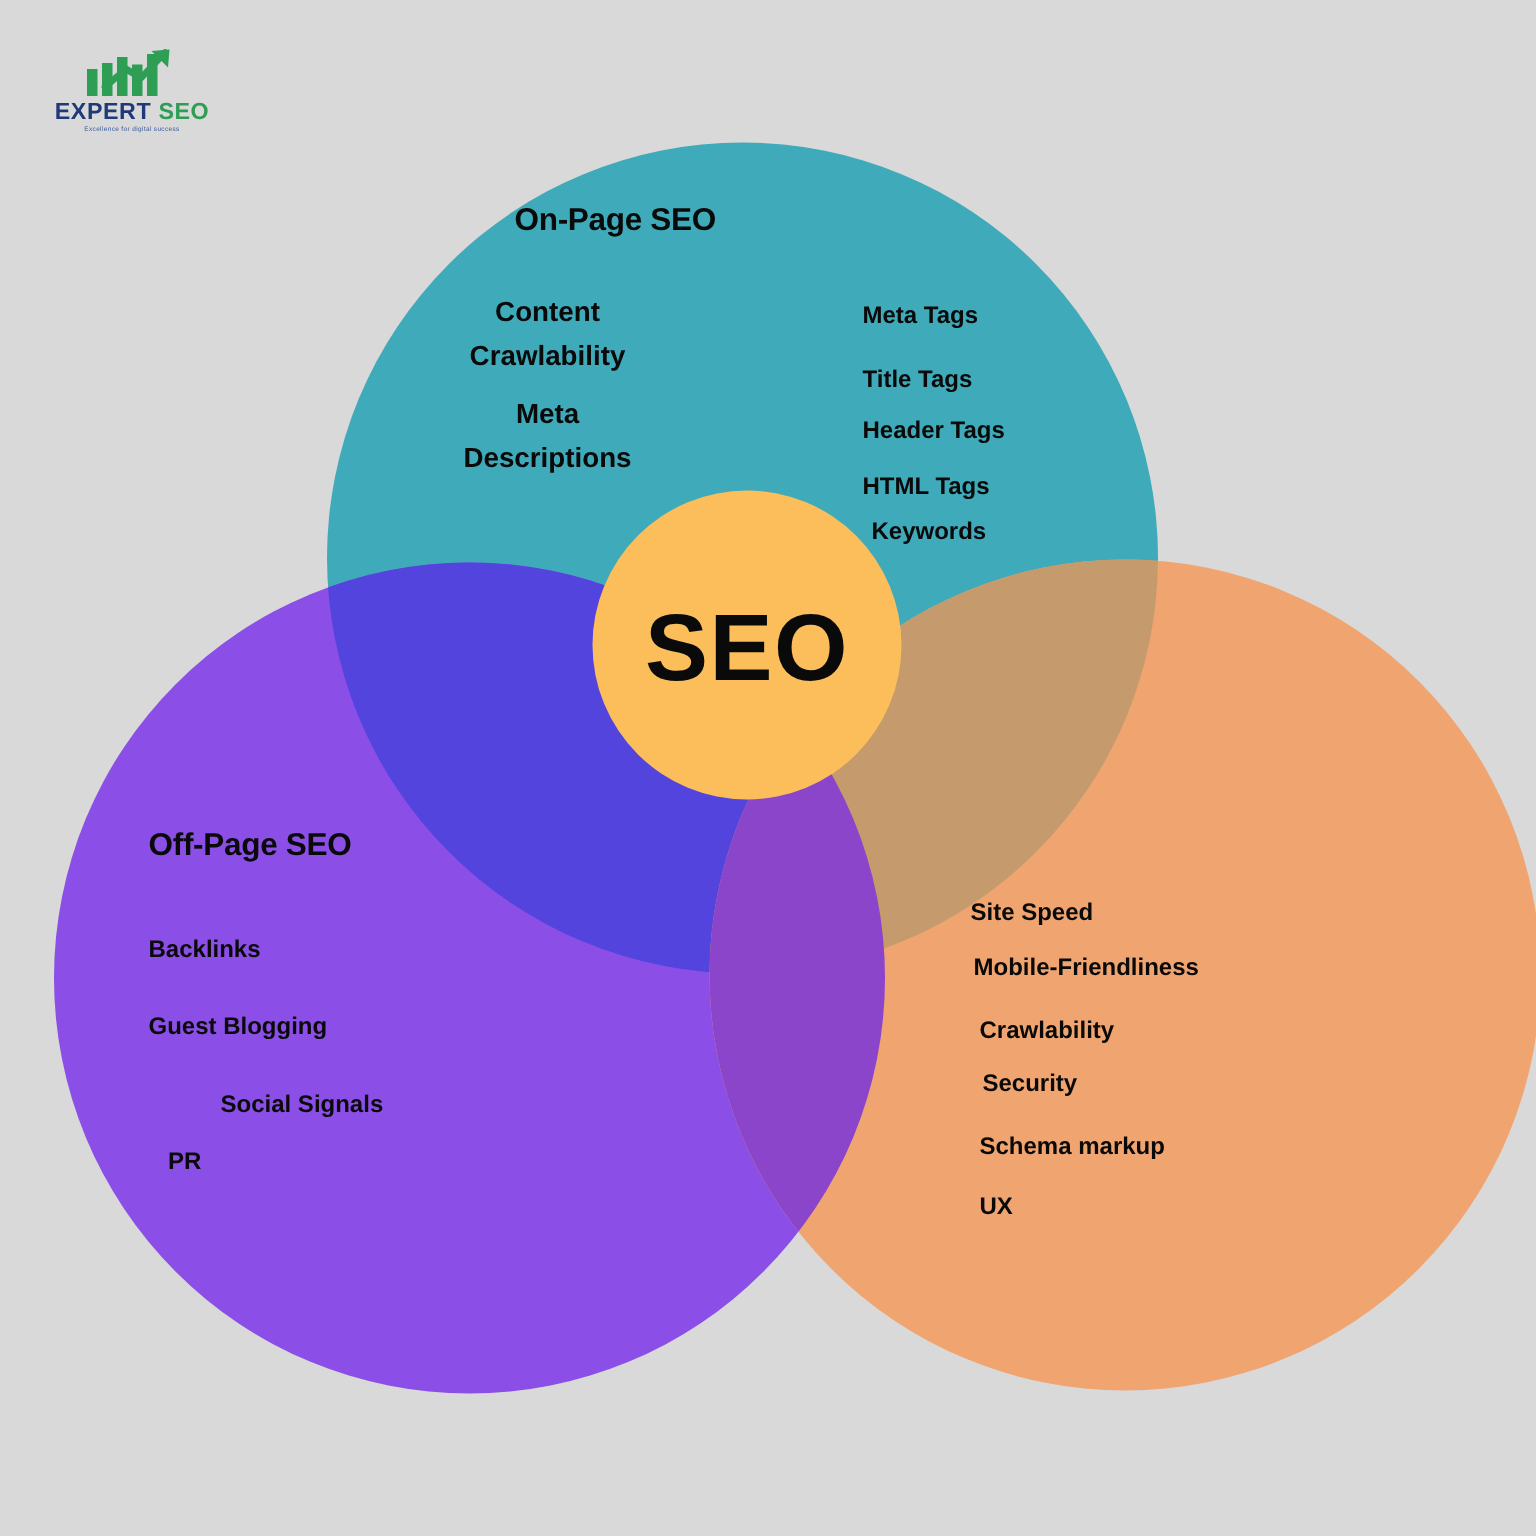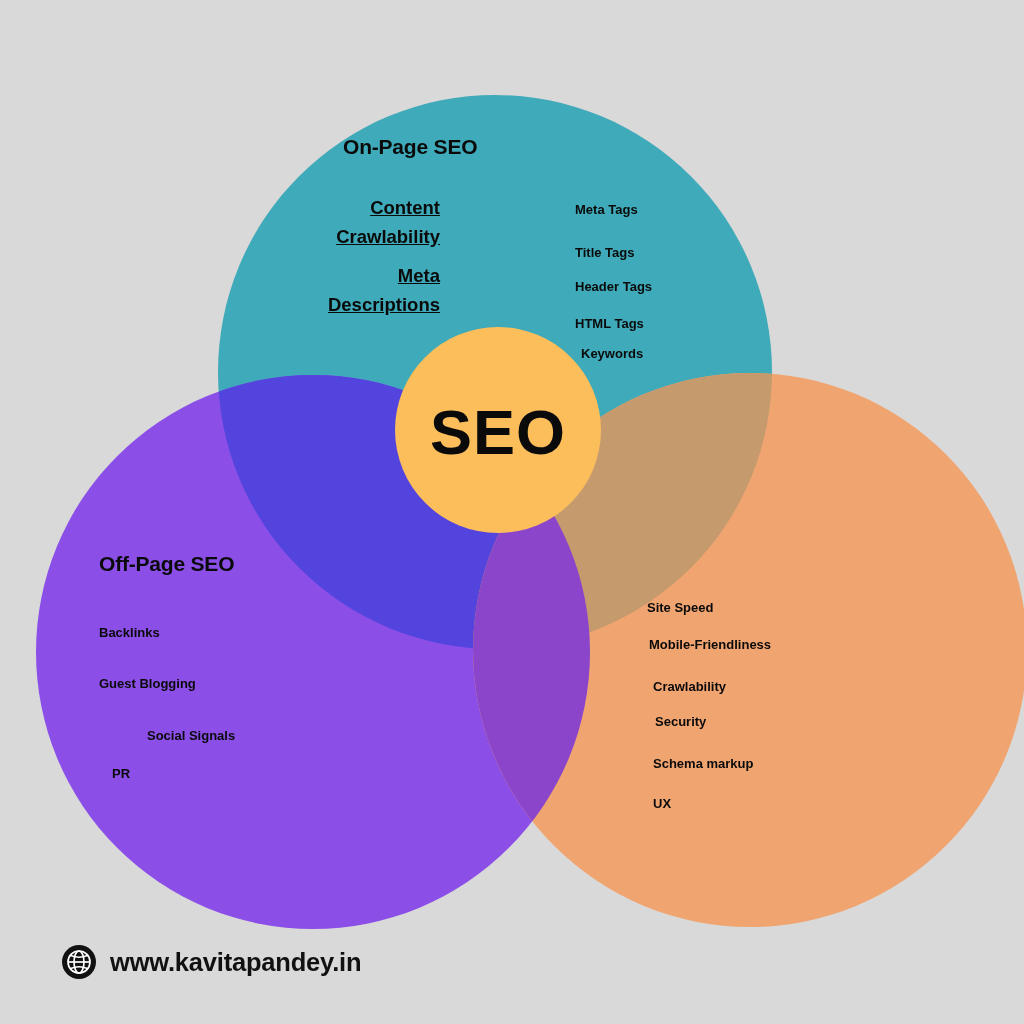--- a/index.html
+++ b/index.html
@@ -71,22 +71,22 @@
 
   
   .label {
     position: absolute;
     color: #0a0a0a;
     font-weight: bold;
     white-space: nowrap;
     line-height: 1.18;
   }
   .circle-title { font-size: 21px; letter-spacing: -0.2px; }
-  .item { font-size: 13px; }
-  .item-2 { font-size: 18.5px; text-align: right; line-height: 1.55; text-decoration: underline; }
+  .item { font-size: 16px; }
+  .item-2 { font-size: 18.5px; text-align: center; line-height: 1.55; }
   .center-word {
     font-size: 63px;
     letter-spacing: 1px;
     font-weight: bold;
   }
 
   
   #footer {
     position: absolute;
     left: 62px;
@@ -103,20 +103,36 @@
     color: #111111;
     letter-spacing: -0.2px;
     white-space: nowrap;
   }
 </style>
 </head>
 <body>
 
 <div id="stage">
 
+  <div id="logo">
+    <svg class="logo-mark" viewBox="0 0 64 34">
+      <rect x="2" y="14" width="7" height="18" fill="#2f9e55"></rect>
+      <rect x="12" y="10" width="7" height="22" fill="#2f9e55"></rect>
+      <rect x="22" y="6" width="7" height="26" fill="#2f9e55"></rect>
+      <rect x="32" y="11" width="7" height="21" fill="#2f9e55"></rect>
+      <rect x="42" y="4" width="7" height="28" fill="#2f9e55"></rect>
+      <path d="M14 26 L28 14 L38 20 L54 3" stroke="#2f9e55" stroke-width="4.5" fill="none" stroke-linecap="round" stroke-linejoin="round"></path>
+      <path d="M45 2 L57 1 L56 13 Z" fill="#2f9e55"></path>
+    </svg>
+    <div class="logo-name">
+      <span>EXPERT</span>
+      <span class="seo-word">SEO</span>
+    </div>
+    <div class="logo-tag">Excellence for digital success</div>
+  </div>
 
   <svg id="venn" width="1024" height="1024" viewBox="0 0 1024 1024">
     <defs>
       <clipPath id="clipOn">
           <circle cx="495" cy="372" r="277"></circle>
         </clipPath>
       <clipPath id="clipOff">
           <circle cx="313" cy="652" r="277"></circle>
         </clipPath>
       <clipPath id="clipTech">
@@ -170,25 +186,14 @@
   <div class="label item" style="left:112px; top:766px;">PR</div>
 
 
   <div class="label item" style="left:647px; top:600px;">Site Speed</div>
   <div class="label item" style="left:649px; top:637px;">Mobile-Friendliness</div>
   <div class="label item" style="left:653px; top:679px;">Crawlability</div>
   <div class="label item" style="left:655px; top:714px;">Security</div>
   <div class="label item" style="left:653px; top:756px;">Schema markup</div>
   <div class="label item" style="left:653px; top:796px;">UX</div>
 
-  <div id="footer">
-    <svg class="globe" viewBox="0 0 34 34">
-      <circle cx="17" cy="17" r="17" fill="#111111"></circle>
-      <circle cx="17" cy="17" r="11" fill="none" stroke="#ffffff" stroke-width="1.7"></circle>
-      <ellipse cx="17" cy="17" rx="5" ry="11" fill="none" stroke="#ffffff" stroke-width="1.7"></ellipse>
-      <line x1="6" y1="17" x2="28" y2="17" stroke="#ffffff" stroke-width="1.7"></line>
-      <path d="M8.6 10.5 Q17 14 25.4 10.5" fill="none" stroke="#ffffff" stroke-width="1.4"></path>
-      <path d="M8.6 23.5 Q17 20 25.4 23.5" fill="none" stroke="#ffffff" stroke-width="1.4"></path>
-    </svg>
-    <span class="url">www.kavitapandey.in</span>
-  </div>
 
 </div>
 
 </body></html>

